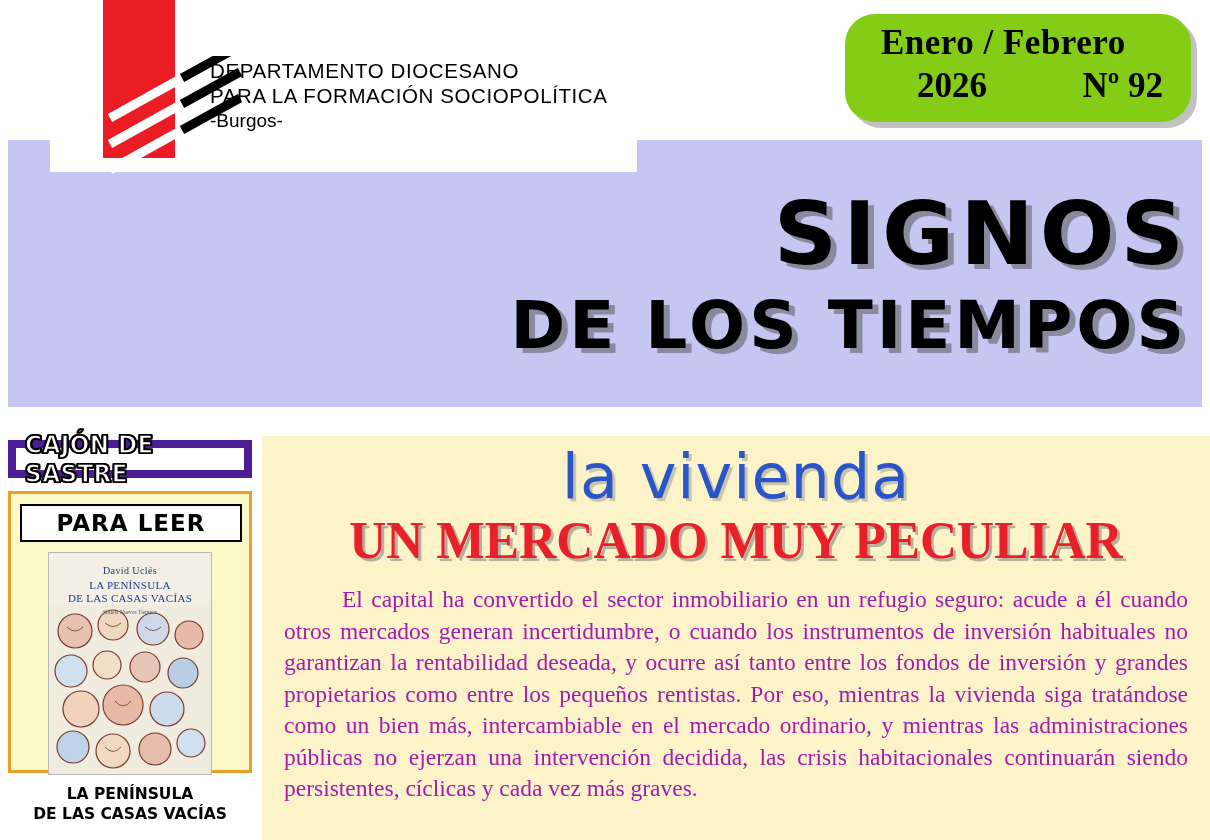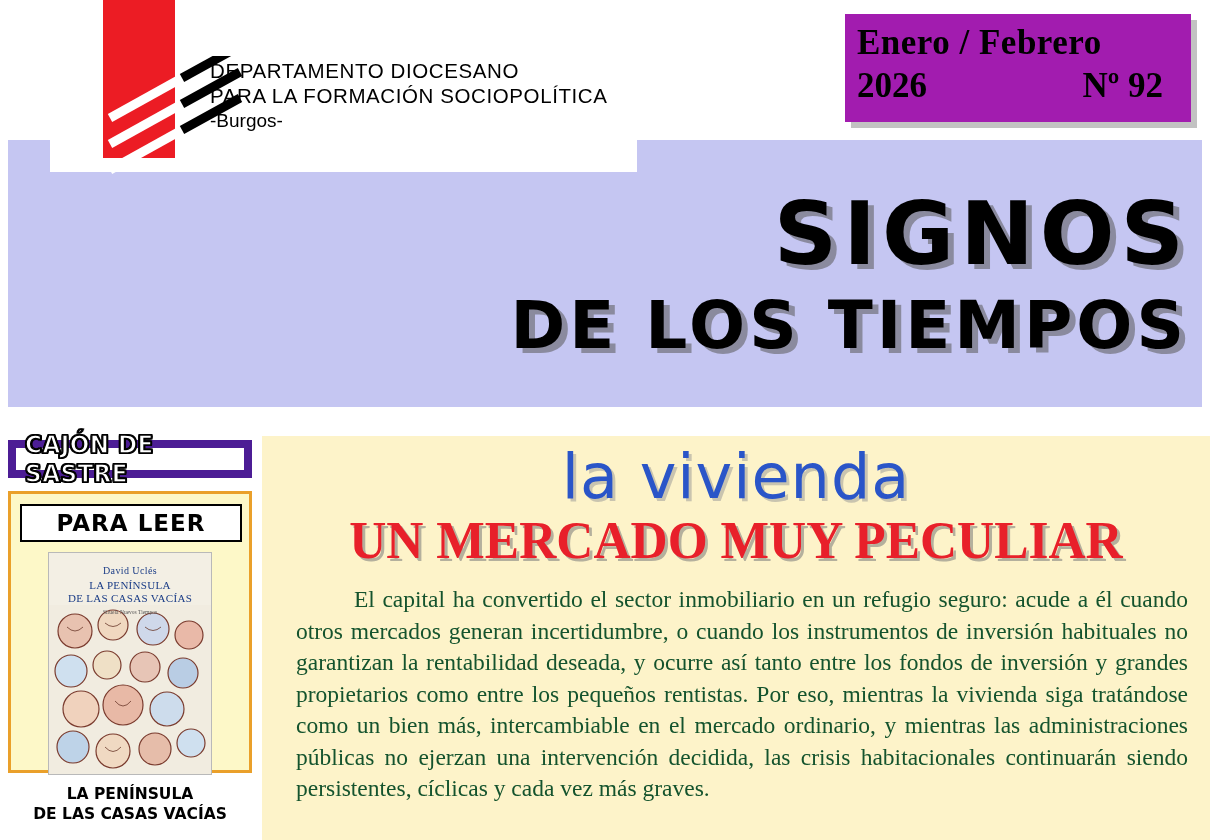--- a/index.html
+++ b/index.html
@@ -21,42 +21,44 @@
     width: 1210px;
     height: 415px;
   }
 
   .date-box {
     position: absolute;
     left: 845px;
     top: 14px;
     width: 346px;
     height: 108px;
-    background: #a21caf;
+    background: #84cc16;
     box-shadow: 6px 6px 0 rgba(120,120,120,0.45);
     box-sizing: border-box;
-    padding: 8px 16px 0 12px;
+    padding: 8px 16px 0 36px;
+    border-radius: 30px;
   }
   .date-line1 {
     font-family: "Liberation Serif", serif;
     font-weight: bold;
     font-size: 35px;
     line-height: 42px;
     color: #000;
     letter-spacing: 0.5px;
   }
   .date-line2 {
     display: flex;
     justify-content: space-between;
     font-family: "Liberation Serif", serif;
     font-weight: bold;
     font-size: 35px;
     line-height: 44px;
     color: #000;
     padding-right: 12px;
+    margin-left: 36px;
   }
 
   .purple-band {
     position: absolute;
     left: 8px;
     top: 140px;
     width: 1194px;
     height: 267px;
     background: #c5c6f2;
   }
@@ -271,25 +273,24 @@
     text-shadow: 3px 3px 0 rgba(120,120,120,0.55);
     transform: scaleX(0.97);
     margin-top: -2px;
   }
 
   .article-body {
     margin-top: 14px;
     font-family: "Liberation Serif", serif;
     font-size: 23.5px;
     line-height: 31.5px;
-    color: #14532d;
+    color: #a21caf;
     text-align: justify;
     text-indent: 58px;
     padding: 0 4px;
-    margin-left: 12px;
   }
 </style>
 </head>
 <body>
 
 <div class="masthead">
 
   <div class="purple-band"></div>
 
   <div class="date-box">

